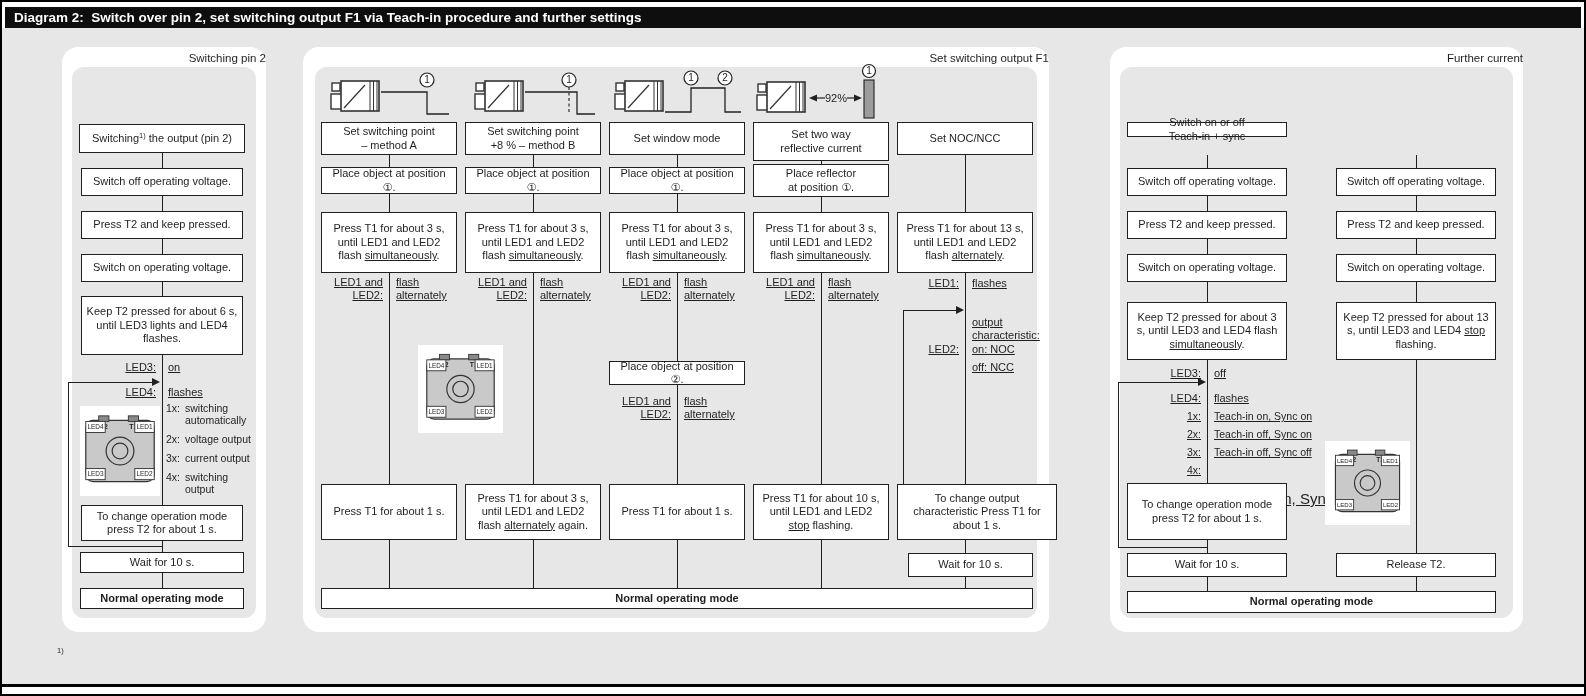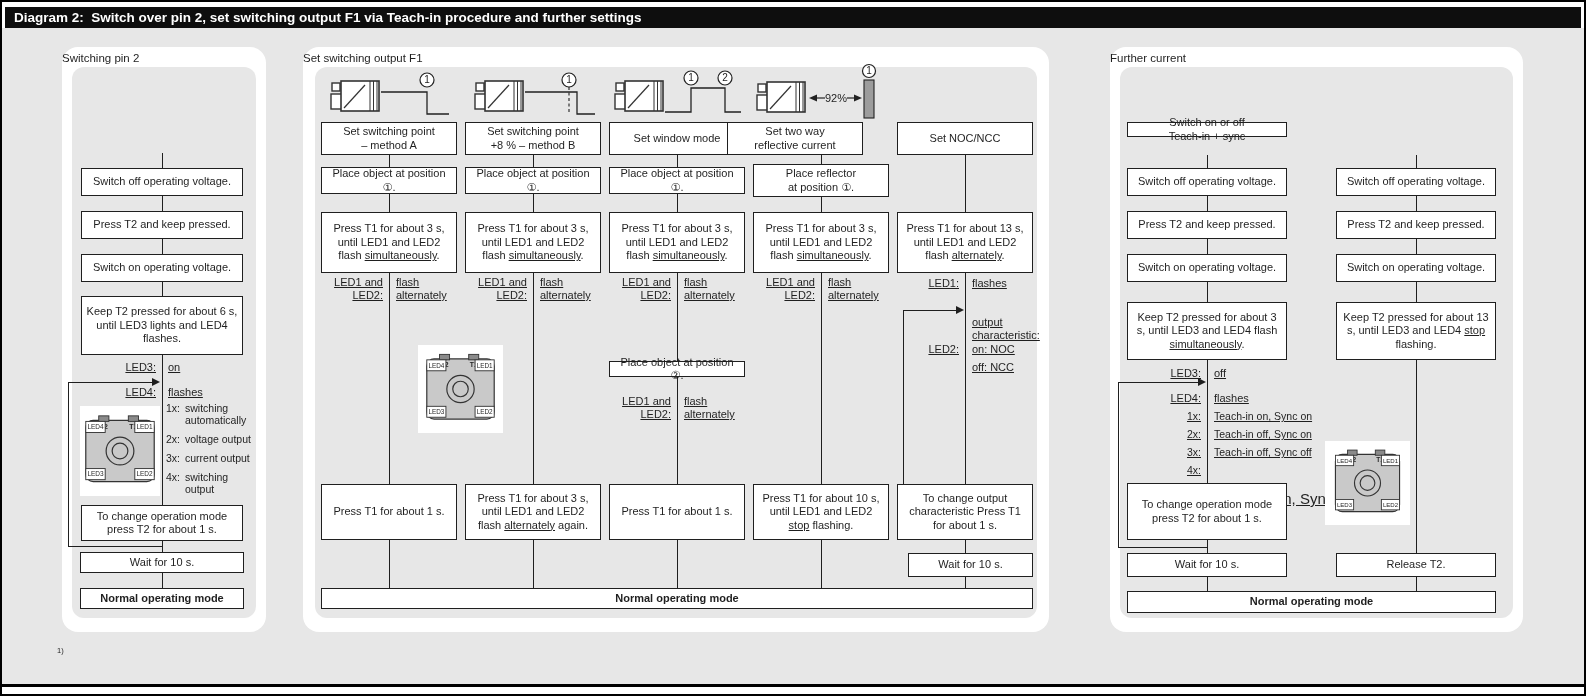--- a/index.html
+++ b/index.html
@@ -4,21 +4,21 @@
 <style>
   html,body{margin:0;padding:0;background:#fff;}
   .stage{position:relative;width:1586px;height:696px;background:#fff;
          font-family:"Liberation Sans","DejaVu Sans",sans-serif;color:#1f1f1f;overflow:hidden;}
   .frame{position:absolute;inset:0;border:2px solid #000;pointer-events:none;z-index:60;}
   .botline{position:absolute;left:0;top:684px;width:1586px;height:3px;background:#000;z-index:55;}
   .graybg{position:absolute;left:2px;top:28px;width:1582px;height:656px;background:#e7e7e7;}
   .titlebar{position:absolute;left:5px;top:7px;width:1576px;height:21px;background:#0e0e0e;color:#fff;
             font-weight:bold;font-size:13.5px;display:flex;align-items:center;padding-left:9px;box-sizing:border-box;z-index:61;}
   .panel{position:absolute;background:#fff;border-radius:16px;}
-  .panel-title{position:absolute;left:0;top:5px;width:100%;text-align:left;font-size:11.5px;z-index:2;}
+  .panel-title{position:absolute;left:0;top:5px;width:100%;text-align:right;font-size:11.5px;z-index:2;}
   .inner{position:absolute;background:#e7e7e7;border-radius:12px;}
   .box{position:absolute;background:#fff;border:1px solid #1f1f1f;display:flex;align-items:center;justify-content:center;
        text-align:center;font-size:11px;line-height:1.22;padding:2px 4px;box-sizing:border-box;z-index:2;}
   .bold{font-weight:bold;}
   .bl{display:block;}
   .u{text-decoration:underline;}
   .sup{font-size:7.5px;vertical-align:4px;}
   .sub{font-size:7.5px;vertical-align:-2px;}
   .vline,.hline{position:absolute;background:#1f1f1f;z-index:1;}
   .vline{width:1px;}.hline{height:1px;}
@@ -93,20 +93,23 @@
 
   <div class="hline" style="left:903px;top:310px;width:54px"></div>
   <div class="arr-r" style="left:956px;top:306px"></div>
   <div class="vline" style="left:903px;top:310px;height:176px"></div>
 
   <div class="hline" style="left:1118px;top:382px;width:81px"></div>
   <div class="arr-r" style="left:1198px;top:378px"></div>
   <div class="vline" style="left:1118px;top:382px;height:165px"></div>
   <div class="hline" style="left:1118px;top:547px;width:89px"></div>
 
+  <div class="box" style="left:79px;top:124px;width:166px;height:29px">
+    <span><span>Switching</span><span class="sup">1)</span><span> the output (pin 2)</span></span>
+  </div>
   <div class="box" style="left:81px;top:168px;width:162px;height:28px">Switch off operating voltage.</div>
   <div class="box" style="left:81px;top:211px;width:162px;height:28px">Press T2 and keep pressed.</div>
   <div class="box" style="left:81px;top:254px;width:162px;height:28px">Switch on operating voltage.</div>
   <div class="box" style="left:81px;top:296px;width:162px;height:59px">Keep T2 pressed for about 6 s, until LED3 lights and LED4 flashes.</div>
 
   <div class="lbl r" style="left:96px;top:361px;width:60px">LED3:</div>
   <div class="lbl" style="left:168px;top:361px">on</div>
   <div class="lbl r" style="left:96px;top:386px;width:60px">LED4:</div>
   <div class="lbl" style="left:168px;top:386px">flashes</div>
 
@@ -238,26 +241,26 @@
     </svg>
   </div>
 
   <div class="box" style="left:609px;top:122px;width:136px;height:33px">Set window mode</div>
   <div class="box" style="left:609px;top:167px;width:136px;height:27px">Place object at position ①.</div>
   <div class="box" style="left:609px;top:212px;width:136px;height:61px">
     <span><span>Press T1 for about 3 s, until LED1 and LED2 flash </span><span class="u">simultaneously</span><span>.</span></span>
   </div>
   <div class="lbl r" style="left:611px;top:276px;width:60px">LED1 and LED2:</div>
   <div class="lbl" style="left:684px;top:276px;width:62px">flash alternately</div>
-  <div class="box" style="left:609px;top:361px;width:136px;height:16px">Place object at position ②.</div>
+  <div class="box" style="left:609px;top:361px;width:136px;height:24px">Place object at position ②.</div>
   <div class="lbl r" style="left:611px;top:395px;width:60px">LED1 and LED2:</div>
   <div class="lbl" style="left:684px;top:395px;width:62px">flash alternately</div>
   <div class="box" style="left:609px;top:484px;width:136px;height:56px">Press T1 for about 1 s.</div>
 
-  <div class="box" style="left:727px;top:122px;width:136px;height:33px">
+  <div class="box" style="left:753px;top:122px;width:136px;height:39px">
     <span>
         <span class="bl">Set two way</span>
         <span class="bl">reflective current</span>
       </span>
   </div>
   <div class="box" style="left:753px;top:164px;width:136px;height:33px">
     <span>
         <span class="bl">Place reflector</span>
         <span class="bl">at position ①.</span>
       </span>
@@ -274,21 +277,21 @@
   <div class="box" style="left:897px;top:122px;width:136px;height:33px">Set NOC/NCC</div>
   <div class="box" style="left:897px;top:212px;width:136px;height:61px">
     <span><span>Press T1 for about 13 s, until LED1 and LED2 flash </span><span class="u">alternately</span><span>.</span></span>
   </div>
   <div class="lbl r" style="left:899px;top:277px;width:60px">LED1:</div>
   <div class="lbl" style="left:972px;top:277px">flashes</div>
   <div class="lbl" style="left:972px;top:316px;width:74px">output characteristic:</div>
   <div class="lbl r" style="left:899px;top:343px;width:60px">LED2:</div>
   <div class="lbl" style="left:972px;top:343px">on: NOC</div>
   <div class="lbl" style="left:972px;top:361px">off: NCC</div>
-  <div class="box" style="left:897px;top:484px;width:136px;height:56px">To change output characteristic Press T1 for about 1 s.</div>
+  <div class="box" style="left:897px;top:484px;width:160px;height:56px">To change output characteristic Press T1 for about 1 s.</div>
   <div class="box" style="left:908px;top:553px;width:125px;height:24px">Wait for 10 s.</div>
 
   <div class="box bold" style="left:321px;top:588px;width:712px;height:21px">Normal operating mode</div>
 
   <div class="box" style="left:1127px;top:122px;width:160px;height:15px">
     <span>
         <span class="bl">Switch on or off</span>
         <span class="bl">Teach-in + sync</span>
       </span>
   </div>

